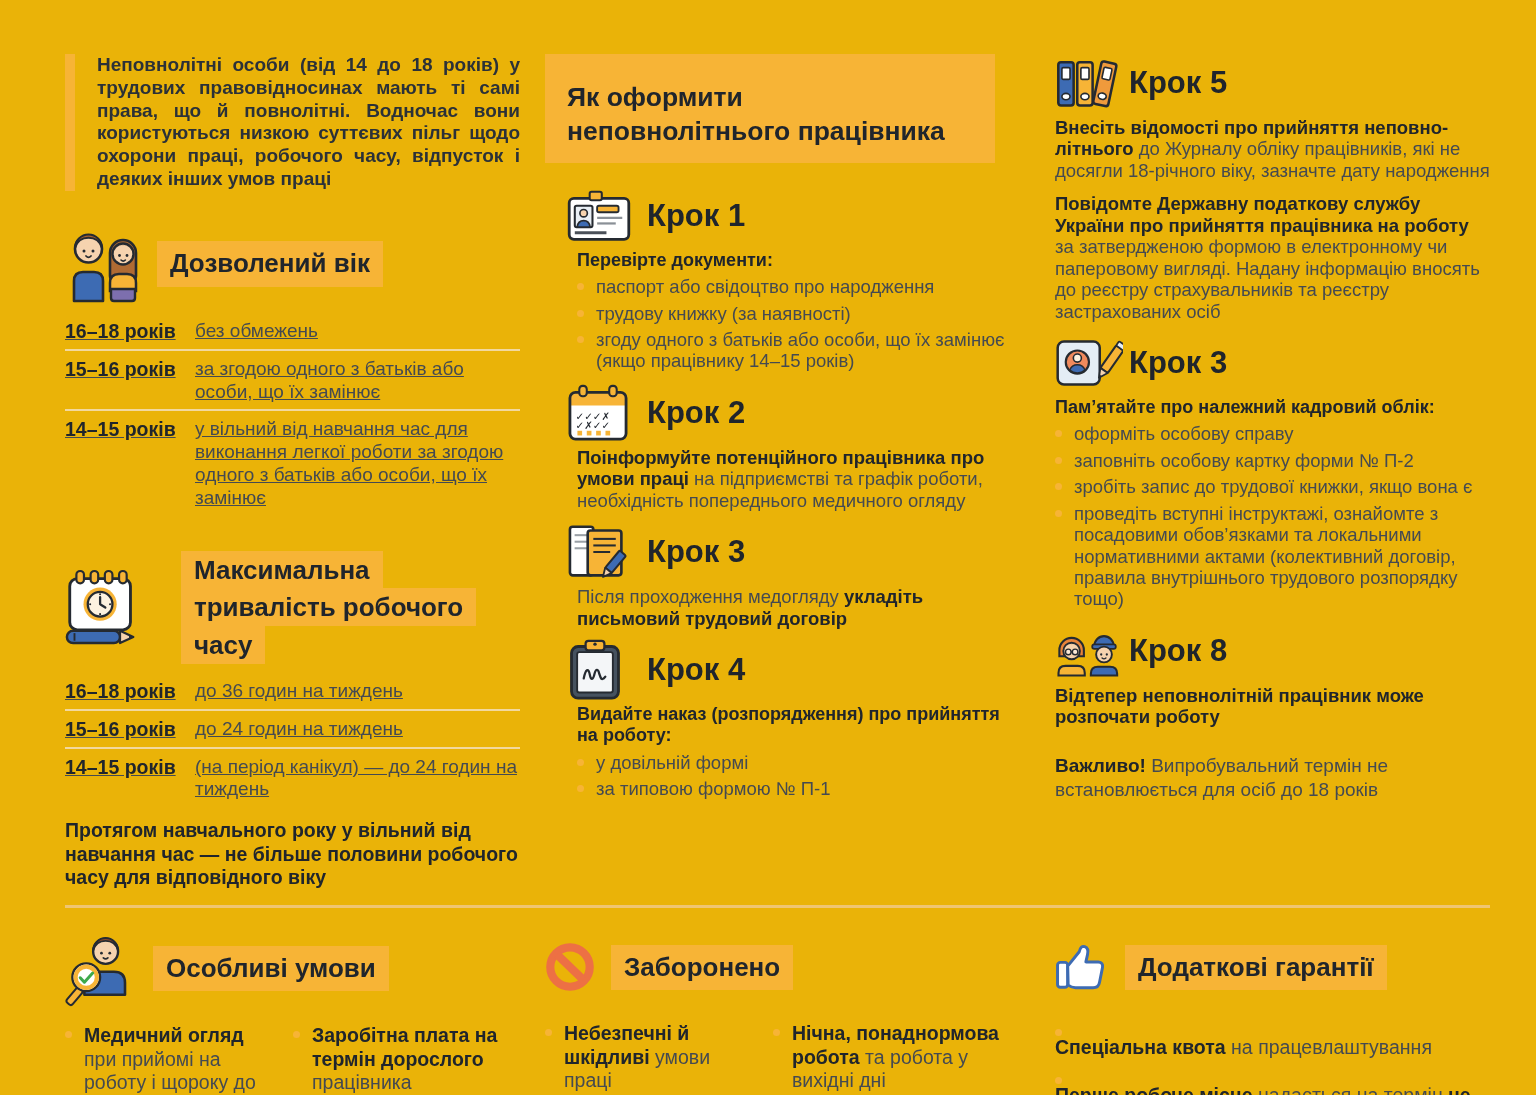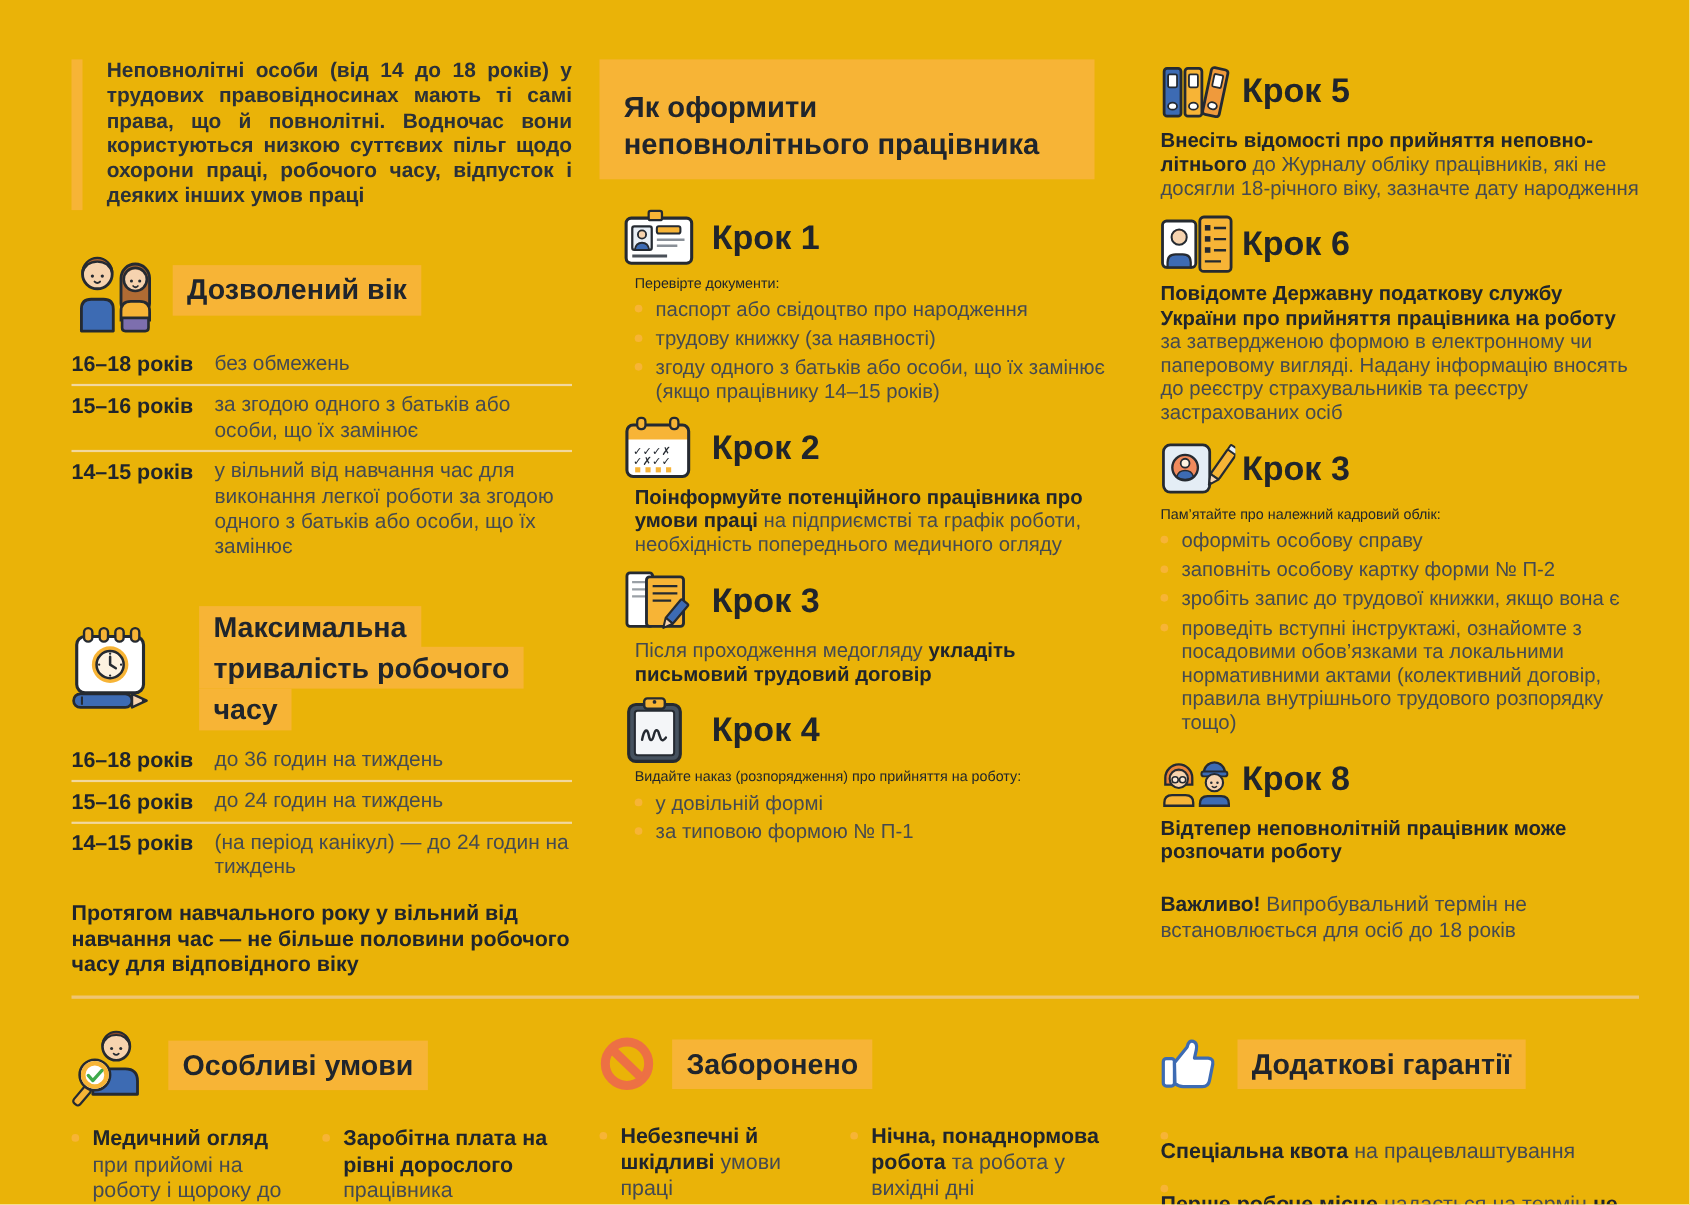--- a/index.html
+++ b/index.html
@@ -16,39 +16,39 @@
   .rule { margin:16px 46px 0 65px; border-top:3px solid #EFC573; }
 
   
   .intro { border-left:10px solid #F7B436; padding-left:22px; font-size:19px; line-height:1.2;
            font-weight:600; color:#2B3138; text-align:justify; }
   .section-head { display:flex; align-items:center; margin-top:32px; margin-bottom:8px; }
   .section-head .icon-box { flex:none; margin-right:14px; }
   .chip { display:inline; background:#F7B436; color:#20252C; font-weight:800; font-size:26px;
           line-height:1.45; padding:4px 13px; -webkit-box-decoration-break:clone; box-decoration-break:clone; }
   .chip-wrap-box { max-width:335px;padding-left:28px; }
-  .age-table { margin-top:4px; }
+  .age-table { margin-top:4px;text-decoration:underline; }
   .age-row { display:flex; padding:7px 0 6px; border-bottom:2px solid #F2D89E; }
   .age-row:last-child { border-bottom:none; }
   .age-row .age { width:130px; flex:none; font-weight:800; font-size:19.5px; color:#20252C; line-height:1.18; }
   .age-row .val { font-size:19px; line-height:1.2; color:#454A51; }
   .note { margin-top:12px; font-size:19.5px; font-weight:800; color:#20252C; line-height:1.2; }
 
   
   .header-box { background:#F7B436; color:#20252C; font-weight:800; font-size:26.5px; line-height:1.3;
                 padding:26px 22px 14px; width:450px; margin-bottom:24px; }
   .step { margin-bottom:12px; }
   .step-head { display:flex; align-items:center; height:58px; margin-bottom:5px; }
   .col-b .step-head { padding-left:22px; }
   .step-head .icon-box { width:80px; flex:none; display:flex; align-items:center; }
   .col-c .step-head .icon-box { width:74px; }
   .step-label { font-size:31px; font-weight:800; color:#20252C; white-space:nowrap; }
   .step-content { font-size:18.5px; line-height:1.16; }
   .col-b .step-content { padding-left:32px; }
-  .lead { font-weight:400; color:#20252C; font-size:13px; line-height:1.18; margin-bottom:5px; }
+  .lead { font-weight:700; color:#20252C; font-size:18px; line-height:1.18; margin-bottom:5px; }
   .body { color:#454A51; }
   .b { font-weight:800; color:#20252C; }
   .bullet { display:flex; margin-bottom:5px; }
   .dot { width:7px; height:7px; border-radius:50%; background:#F7B436; margin:7px 12px 0 0; flex:none; }
   .important { margin-top:26px; font-size:19px; line-height:1.25; }
 
   
   .bsec-head { display:flex; align-items:center; margin-bottom:16px; min-height:78px; }
   .bsec-head .icon-box { flex:none; margin-right:16px; }
   .cols2 { display:flex; }
@@ -282,39 +282,20 @@
             </svg>
           </span>
           <span class="step-label">Крок 5</span>
         </div>
         <div class="step-content">
           <p class="body"><span class="b">Внесіть відомості про прийняття неповно­літнього</span><span> до Журналу обліку працівників, які не досягли 18-річного віку, зазначте дату народження</span></p>
         </div>
       </div>
 
       <div class="step">
-        <div class="step-head">
-          <span class="icon-box">
-            <svg width="66" height="54" viewBox="0 0 72 58">
-              <rect x="2" y="6" width="33" height="46" rx="4" fill="#FFF" stroke="#252A31" stroke-width="2.8"></rect>
-              <circle cx="18.5" cy="22" r="7.5" fill="#F6D3AF" stroke="#252A31" stroke-width="2"></circle>
-              <path d="M11.3 21 a7.5 7.5 0 0 1 14.4 0 c-1.4-4.2-3.8-5.6-7.2-5.6 s-5.8 1.4-7.2 5.6 z" fill="#8E4A2B"></path>
-              <path d="M7 52 v-5 q0-8 8-8 h7 q8 0 8 8 v5 z" fill="#3D6BB3" stroke="#252A31" stroke-width="2.2"></path>
-              <rect x="39" y="2" width="31" height="54" rx="4" fill="#F7B436" stroke="#252A31" stroke-width="2.8"></rect>
-              <rect x="44" y="10" width="5.5" height="5.5" fill="#252A31"></rect>
-              <line x1="53" y1="13" x2="65" y2="13" stroke="#252A31" stroke-width="2.4"></line>
-              <rect x="44" y="21" width="5.5" height="5.5" fill="#252A31"></rect>
-              <line x1="53" y1="24" x2="65" y2="24" stroke="#252A31" stroke-width="2.4"></line>
-              <rect x="44" y="32" width="5.5" height="5.5" fill="#252A31"></rect>
-              <line x1="53" y1="35" x2="65" y2="35" stroke="#252A31" stroke-width="2.4"></line>
-              <line x1="44" y1="46" x2="60" y2="46" stroke="#252A31" stroke-width="2.4"></line>
-            </svg>
-          </span>
-          <span class="step-label">Крок 6</span>
-        </div>
         <div class="step-content">
           <p class="body"><span class="b">Повідомте Державну податкову службу України про прийняття працівника на роботу</span><span> за затвердженою формою в електронному чи паперовому вигляді. Надану інформацію вносять до реєстру страхувальників та реєстру застрахованих осіб</span></p>
         </div>
       </div>
 
       <div class="step">
         <div class="step-head">
           <span class="icon-box">
             <svg width="68" height="54" viewBox="0 0 76 58">
               <rect x="3" y="5" width="47" height="48" rx="7" fill="#E4EDF5" stroke="#252A31" stroke-width="2.8"></rect>
@@ -411,21 +392,21 @@
         <div class="c1">
           <div class="bullet">
               <span class="dot"></span>
               <span><span class="b">Медичний огляд</span><span> при прийомі на роботу і щороку до 21 року</span></span>
             </div>
 
         </div>
         <div class="c2">
           <div class="bullet">
               <span class="dot"></span>
-              <span><span class="b">Заробітна плата на рівні дорослого</span><span> працівника</span></span>
+              <span><span class="b">Заробітна плата на термін дорослого</span><span> працівника</span></span>
             </div>
 
         </div>
       </div>
     </div>
 
     <div class="col-b">
       <div class="bsec-head">
         <span class="icon-box">
           <svg width="50" height="50" viewBox="0 0 52 52">

